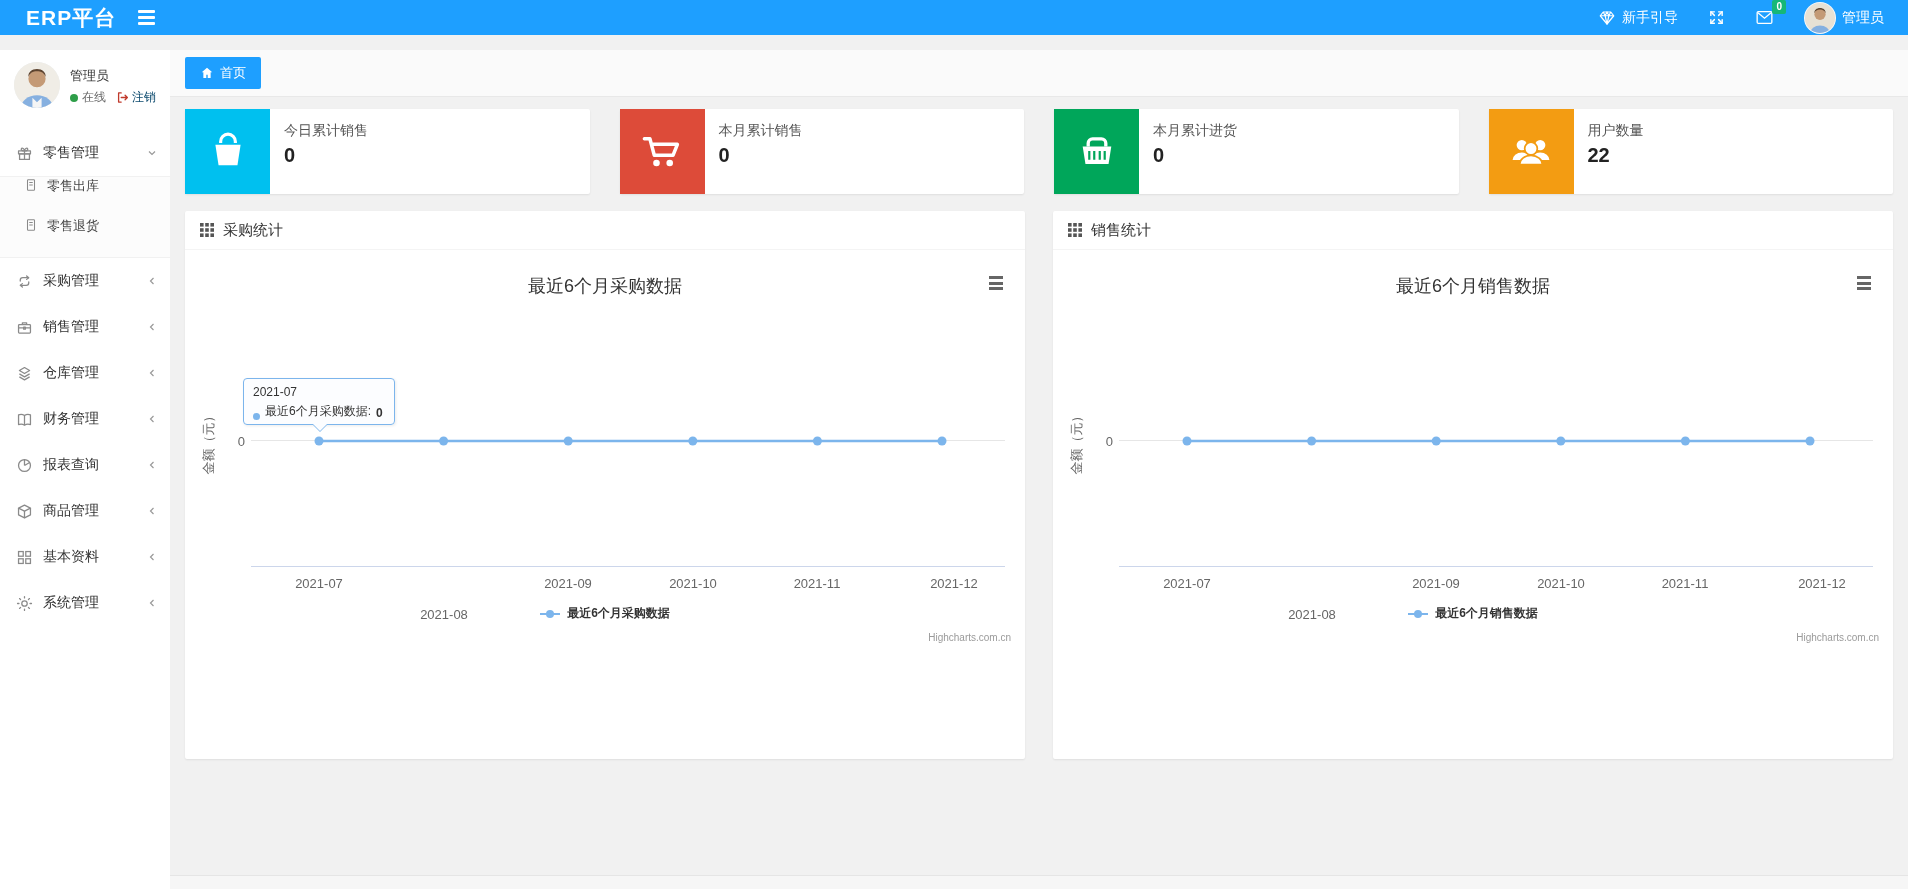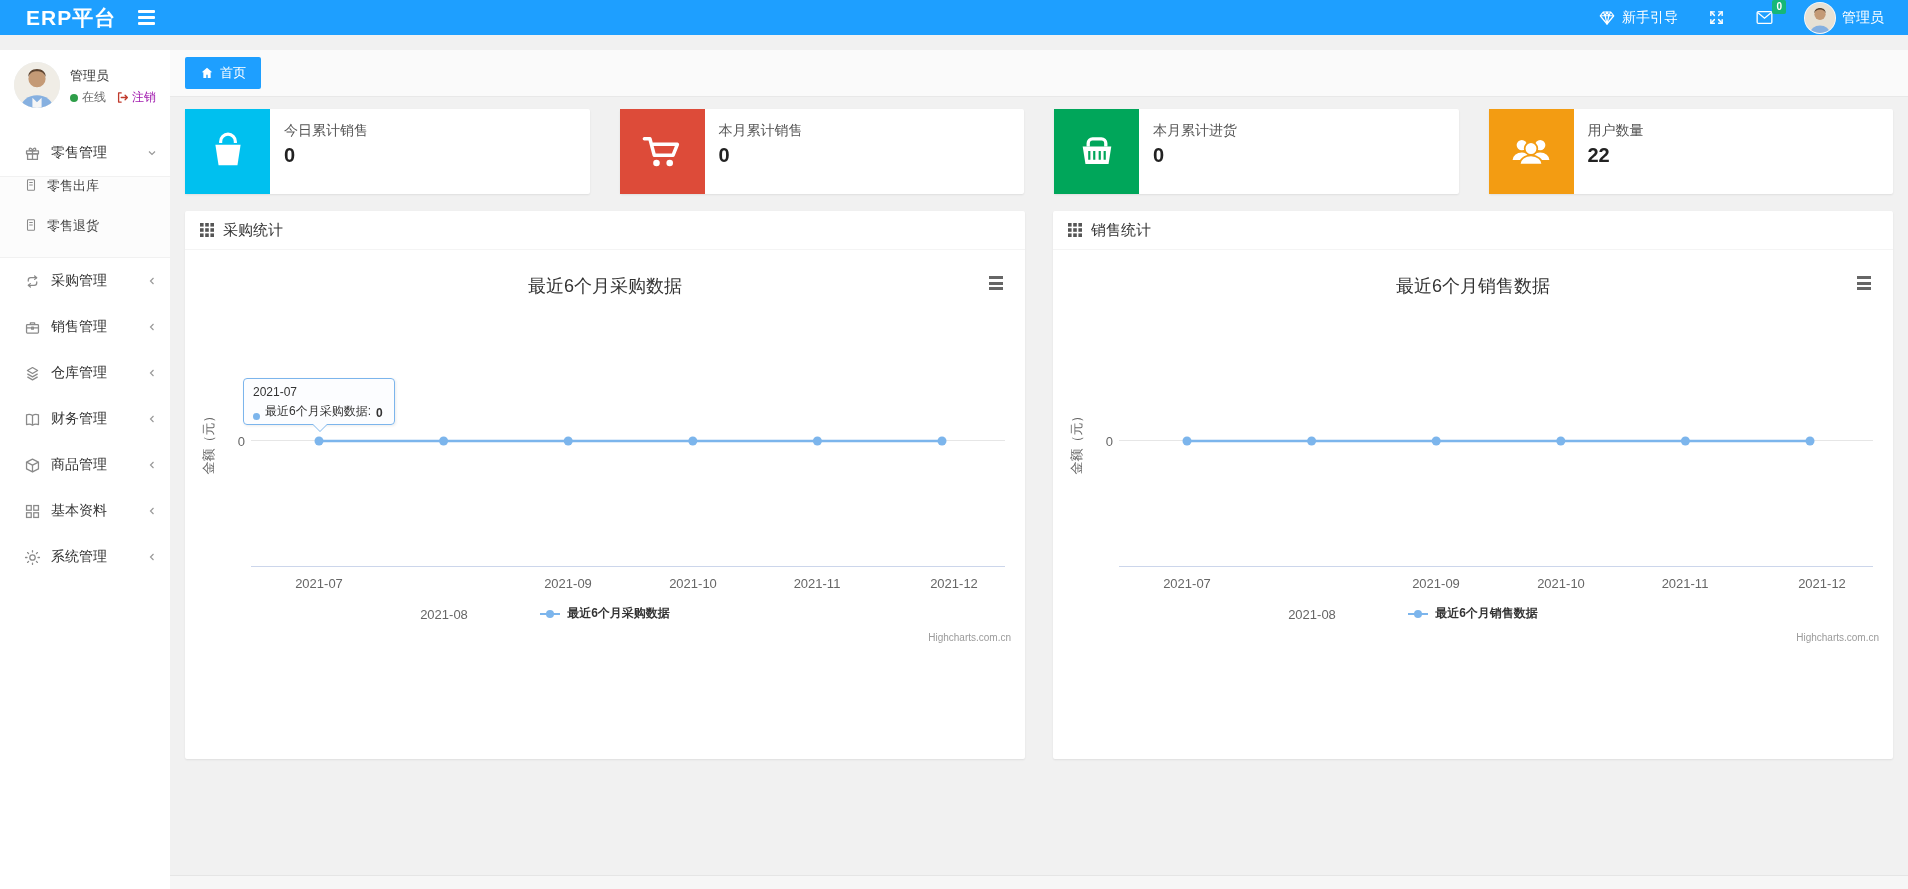--- a/index.html
+++ b/index.html
@@ -20,23 +20,23 @@
   .avatar{border-radius:50%;overflow:hidden;background:#e9eef3;display:inline-block;}
   .avatar.sm{width:30px;height:30px;border:1px solid rgba(255,255,255,.6);}
   .avatar.lg{width:46px;height:46px;}
   
   .sidebar{position:absolute;top:50px;left:0;width:170px;bottom:0;background:#fff;z-index:10;}
   .user-panel{display:flex;padding:12px 8px 14px 14px;}
   .user-info{margin-left:10px;}
   .user-name{font-size:13px;color:#333;margin-top:5px;}
   .user-status{display:flex;align-items:center;gap:4px;font-size:12px;color:#666;margin-top:4px;}
   .dot{width:8px;height:8px;border-radius:50%;background:#2e9e49;display:inline-block;}
-  .logout{display:flex;align-items:center;gap:3px;margin-left:6px;cursor:pointer;color:#a21caf;}
+  .logout{display:flex;align-items:center;gap:3px;margin-left:6px;cursor:pointer;color:#0c4a6e;}
   .menu{margin-top:8px;}
-  .menu-item{height:46px;display:flex;align-items:center;padding:0 12px 0 24px;font-size:14px;
+  .menu-item{height:46px;display:flex;align-items:center;padding:0 12px 0 16px;font-size:14px;
              color:#333;cursor:pointer;}
   .menu-item .mi{width:18px;height:18px;margin-right:9px;flex:none;display:flex;align-items:center;}
   .menu-item .lbl{flex:1;}
   .chev{color:#999;flex:none;display:flex;}
   .submenu{background:#fcfcfc;border-top:1px solid #f1f1f1;border-bottom:1px solid #f1f1f1;}
   .submenu-item{height:40px;display:flex;align-items:flex-start;padding-left:24px;font-size:13px;
                 color:#444;cursor:pointer;}
   .submenu-item .mi{width:15px;height:15px;margin-right:8px;display:flex;align-items:center;}
   
   .content{position:absolute;left:170px;top:50px;right:0;bottom:0;background:#f1f1f1;}
@@ -264,20 +264,34 @@
         </svg>
       </span>
       <span class="lbl">财务管理</span>
       <span class="chev">
         <svg width="12" height="12" viewBox="0 0 16 16" fill="none" stroke="#999" stroke-width="1.6">
             <path d="M10 4L6 8l4 4"></path>
           </svg>
       </span>
     </div>
 
+    <div class="menu-item">
+      <span class="mi">
+        <svg width="17" height="17" viewBox="0 0 20 20" fill="none" stroke="#8a8a8a" stroke-width="1.5" stroke-linejoin="round">
+          <circle cx="10" cy="10" r="7"></circle>
+            <path d="M10 10V3M10 10l6-3.5"></path>
+        </svg>
+      </span>
+      <span class="lbl">报表查询</span>
+      <span class="chev">
+        <svg width="12" height="12" viewBox="0 0 16 16" fill="none" stroke="#999" stroke-width="1.6">
+            <path d="M10 4L6 8l4 4"></path>
+          </svg>
+      </span>
+    </div>
 
     <div class="menu-item">
       <span class="mi">
         <svg width="17" height="17" viewBox="0 0 20 20" fill="none" stroke="#8a8a8a" stroke-width="1.5" stroke-linejoin="round">
           <path d="M10 2.5L17 6l-7 3.5L3 6z"></path>
             <path d="M3 6v8l7 3.5V9.5"></path>
             <path d="M17 6v8l-7 3.5"></path>
         </svg>
       </span>
       <span class="lbl">商品管理</span>

